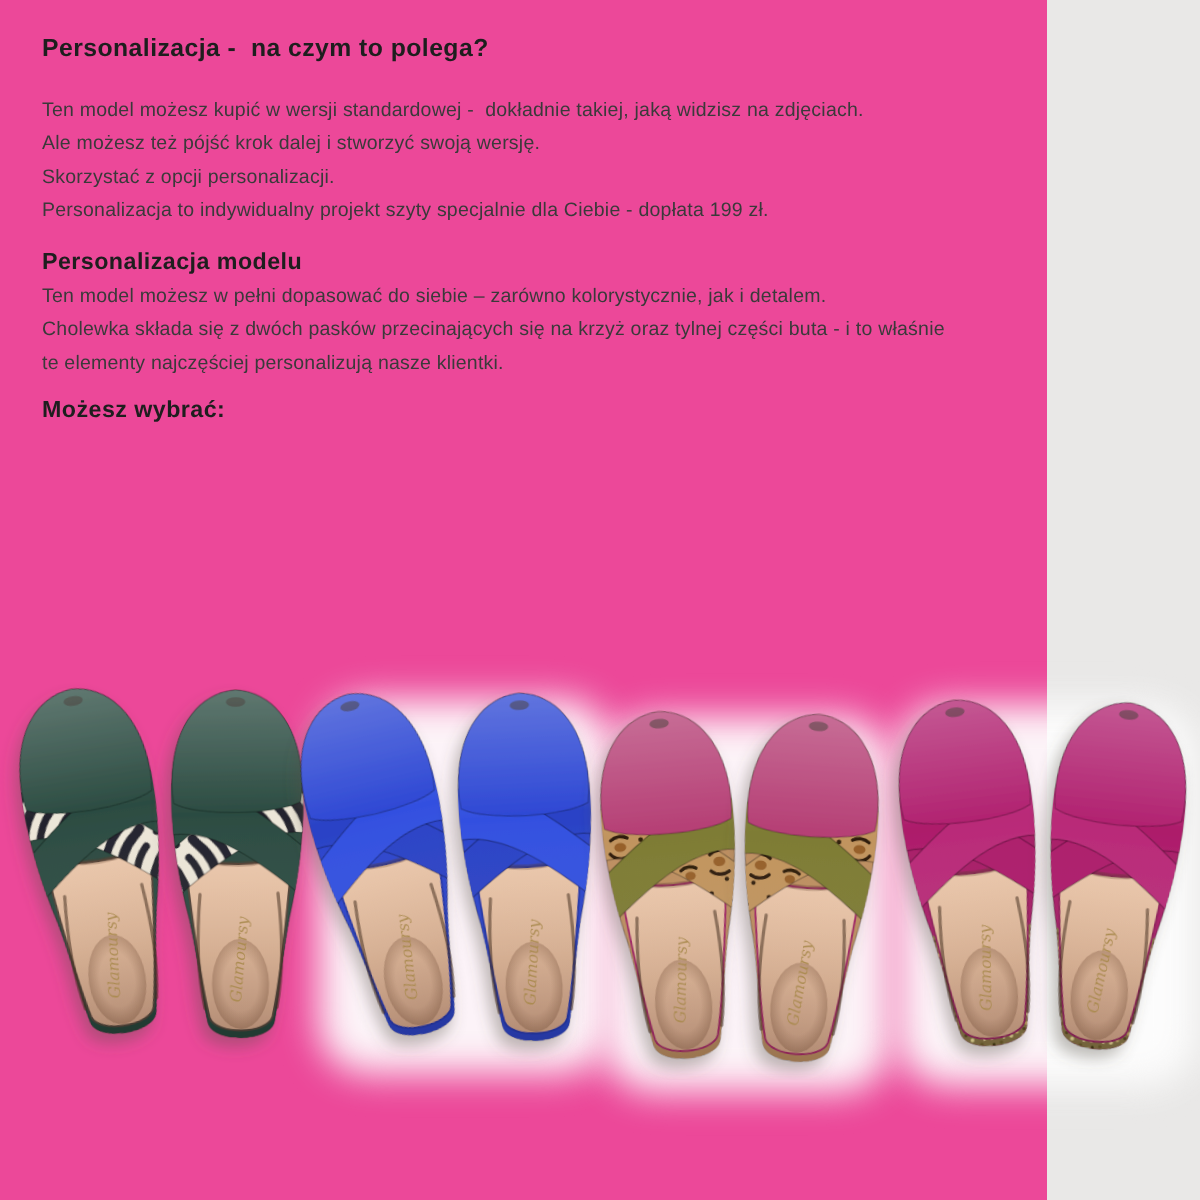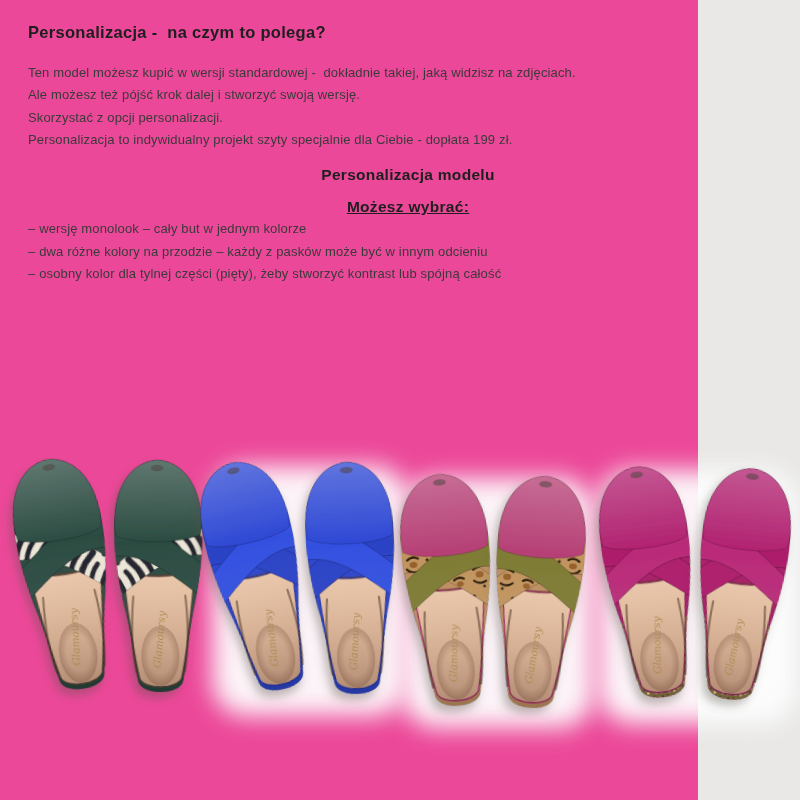--- a/index.html
+++ b/index.html
@@ -1,46 +1,46 @@
 <!DOCTYPE html>
 <html><head>
 <meta charset="utf-8">
 <style>
   html,body{margin:0;padding:0;}
   body{width:800px;height:800px;overflow:hidden;background:#e9e8e7;}
   .page{position:relative;width:698px;height:800px;background:#ec4899;
         font-family:"Liberation Sans",sans-serif;color:#3a3a3a;}
   .text-col{position:absolute;left:28px;top:20px;width:760px;letter-spacing:.15px;}
   .text-col h1{font-size:16.5px;line-height:24px;margin:0 0 18px;color:#1e1e1e;letter-spacing:.3px;}
-  .text-col h2{font-size:15.5px;line-height:22.4px;margin:0;color:#1e1e1e;letter-spacing:.3px;text-align:center;}
-  .text-col h2.gap{margin-top:10px;text-decoration:underline;}
+  .text-col h2{font-size:15.5px;line-height:22.4px;margin:0;color:#1e1e1e;letter-spacing:.3px;}
+  .text-col h2.gap{margin-top:10px;}
   .body{font-size:13px;line-height:22.4px;margin:0;white-space:pre-line;color:#3a3a3a;}
   .body.p1{margin-bottom:12px;}
   .backdrop{position:absolute;background:rgba(253,253,253,.95);border-radius:34px;filter:blur(12px);}
   .b2{left:212px;top:466px;width:196px;height:250px;}
   .b3{left:402px;top:478px;width:192px;height:250px;}
   .b4{left:598px;top:470px;width:200px;height:254px;}
   #shoes-canvas{position:absolute;left:0;top:452px;}
 </style>
 </head>
 <body>
 
 <div class="page">
 
   <section class="text-col">
     <h1>Personalizacja - &nbsp;na czym to polega?</h1>
     <p class="body p1">Ten model możesz kupić w wersji standardowej - &nbsp;dokładnie takiej, jaką widzisz na zdjęciach.
 Ale możesz też pójść krok dalej i stworzyć swoją wersję.
 Skorzystać z opcji personalizacji.
 Personalizacja to indywidualny projekt szyty specjalnie dla Ciebie - dopłata 199 zł.</p>
     <h2>Personalizacja modelu</h2>
+    <p class="body">Ten model możesz w pełni dopasować do siebie – zarówno kolorystycznie, jak i detalem.
+Cholewka składa się z dwóch pasków przecinających się na krzyż oraz tylnej części buta - i to właśnie
+te elementy najczęściej personalizują nasze klientki.</p>
     <h2 class="gap">Możesz wybrać:</h2>
-    <p class="body">– wersję monolook – cały but w jednym kolorze
-– dwa różne kolory na przodzie – każdy z pasków może być w innym odcieniu
-– osobny kolor dla tylnej części (pięty), żeby stworzyć kontrast lub spójną całość</p>
   </section>
 
   <div class="backdrop b2"></div>
   <div class="backdrop b3"></div>
   <div class="backdrop b4"></div>
 
   <svg id="shoes-canvas" width="800" height="268" viewBox="0 0 800 268">
     <defs>
       <clipPath id="clip-out">
         <path d="M0,-118 C24,-116 40,-96 43,-64 C46,-34 41,4 33,36 C27,66 25,92 22,104 C18,117 -18,117 -22,104 C-25,92 -27,66 -33,36 C-41,4 -46,-34 -43,-64 C-40,-96 -24,-116 0,-118 Z"></path>

